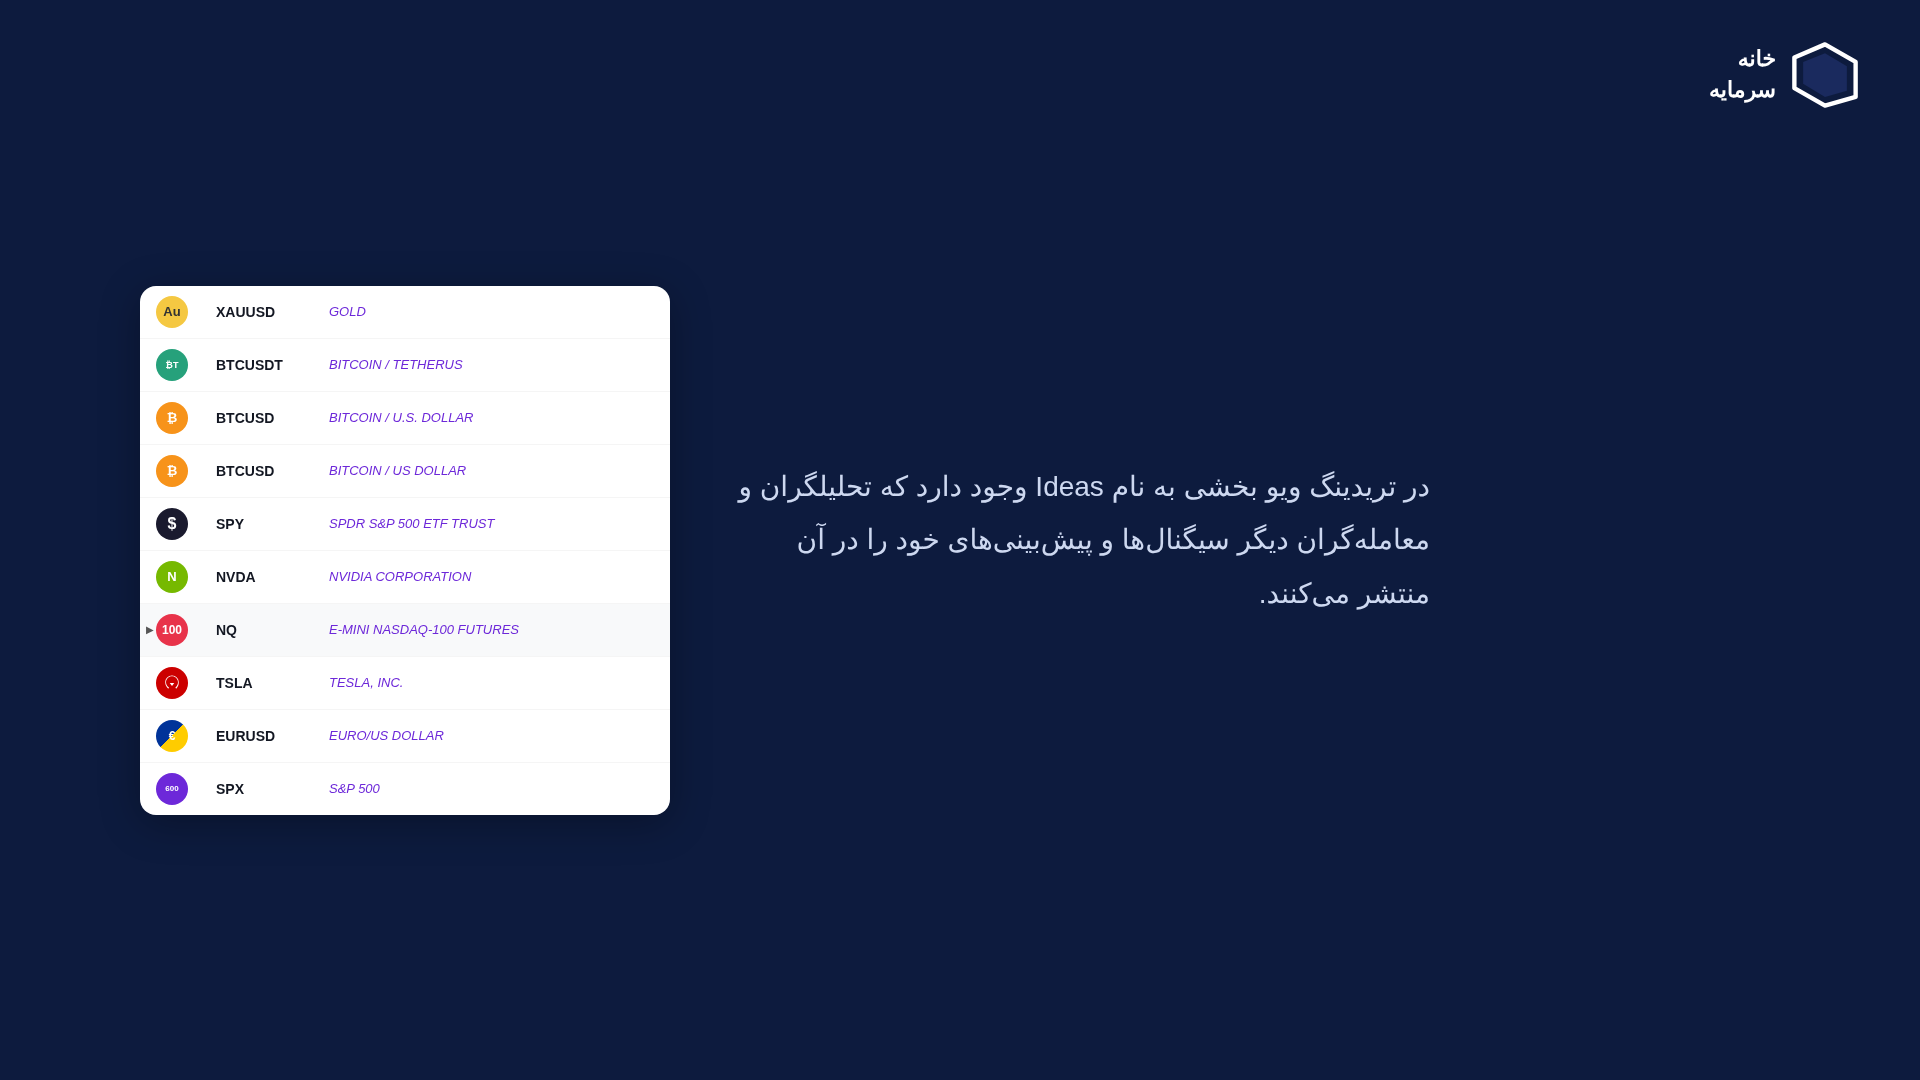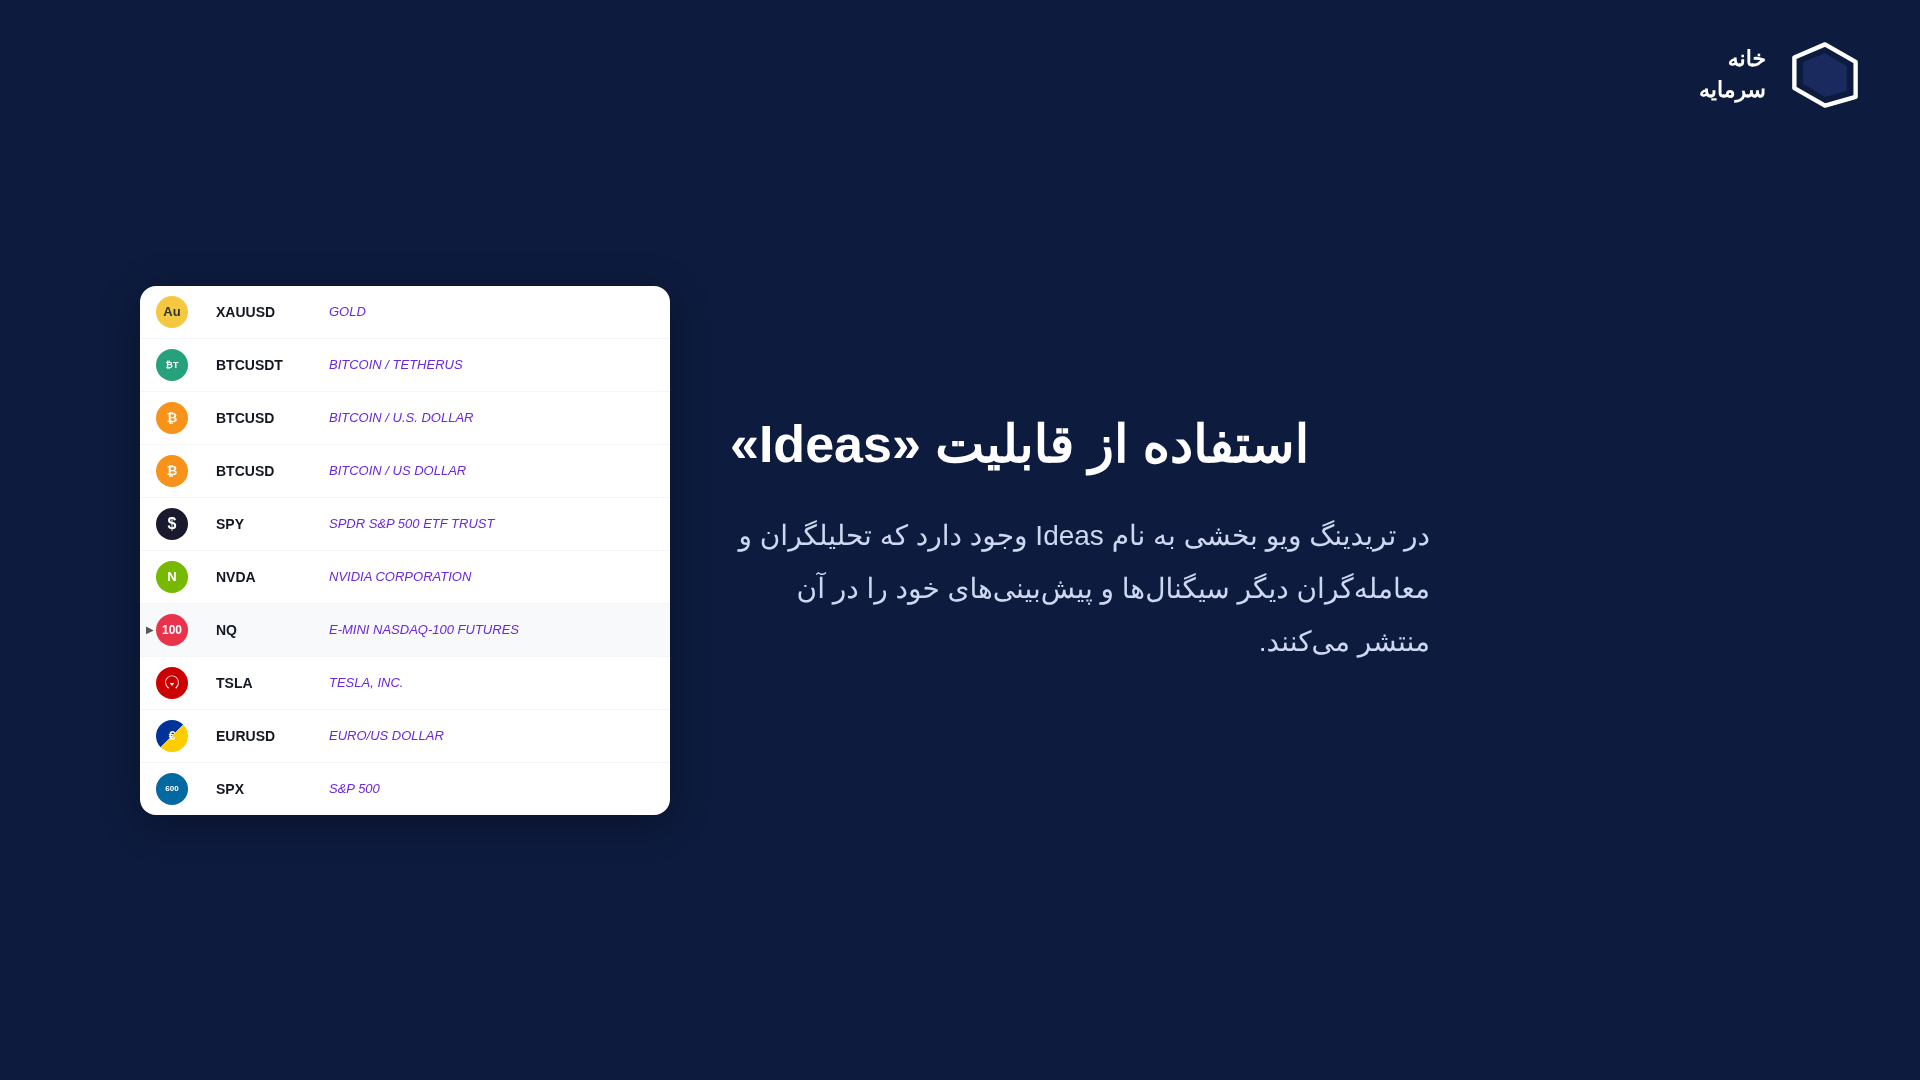--- a/index.html
+++ b/index.html
@@ -144,21 +144,21 @@
     }
 
     
     .icon-gold { background: #f5c842; color: #333; }
     .icon-btc-tether { background: #26a17b; color: #fff; font-size: 10px; }
     .icon-btc { background: #f7931a; color: #fff; }
     .icon-spy { background: #1a1a2e; color: #fff; font-size: 16px; font-weight: 900; }
     .icon-nvidia { background: #76b900; color: #fff; }
     .icon-nq { background: #e8334a; color: #fff; font-size: 10px; font-weight: 700; }
     .icon-tsla { background: #cc0000; color: #fff; }
-    .icon-spx { background: #0369a1; color: #fff; font-size: 10px; font-weight: 700; }
+    .icon-spx { background: #6d28d9; color: #fff; font-size: 10px; font-weight: 700; }
 
     
     .right-panel {
       flex: 1;
       display: flex;
       flex-direction: column;
       align-items: flex-end;
       justify-content: center;
       padding-right: 120px;
       padding-left: 60px;
@@ -183,21 +183,21 @@
       max-width: 700px;
     }
 
     
     .logo-container {
       position: absolute;
       top: 40px;
       right: 60px;
       display: flex;
       align-items: center;
-      gap: 24px;
+      gap: 14px;
     }
 
     .logo-text {
       color: #fff;
       font-size: 22px;
       font-weight: 700;
       text-align: right;
       direction: rtl;
       font-family: 'Segoe UI', Tahoma, Arial, sans-serif;
       line-height: 1.4;
@@ -304,15 +304,14 @@
         <div class="symbol-icon icon-spx" style="font-size:8px;font-weight:700;">600</div>
         <div class="symbol-ticker">SPX</div>
         <div class="symbol-name">S&amp;P 500</div>
       </div>
 
     </div>
   </div>
 </div>
 
 <div class="right-panel">
-  <div class="main-title">استفاده از قابلیت «Ideas»</div>
   <div class="description-text">در تریدینگ ویو بخشی به نام Ideas وجود دارد که تحلیلگران و معامله‌گران دیگر سیگنال‌ها و پیش‌بینی‌های خود را در آن منتشر می‌کنند.</div>
 </div>
 
 </body></html>

